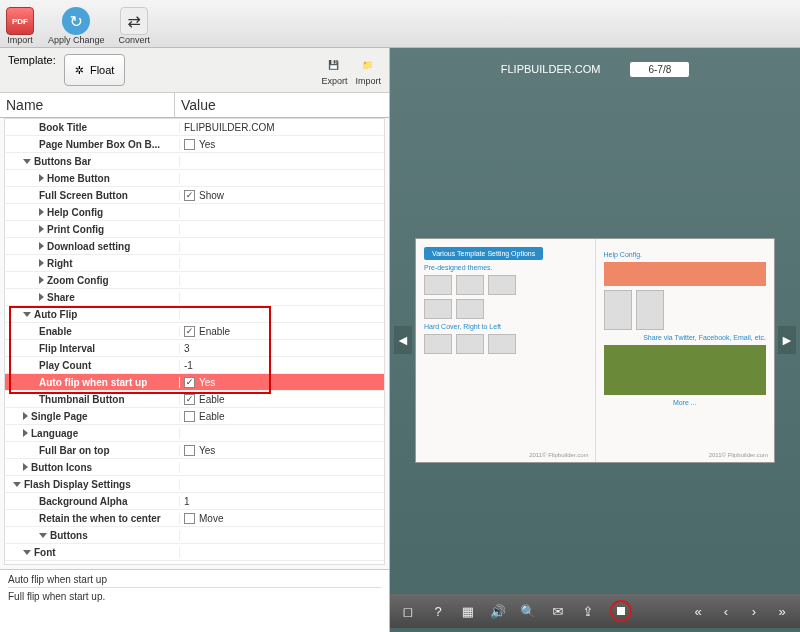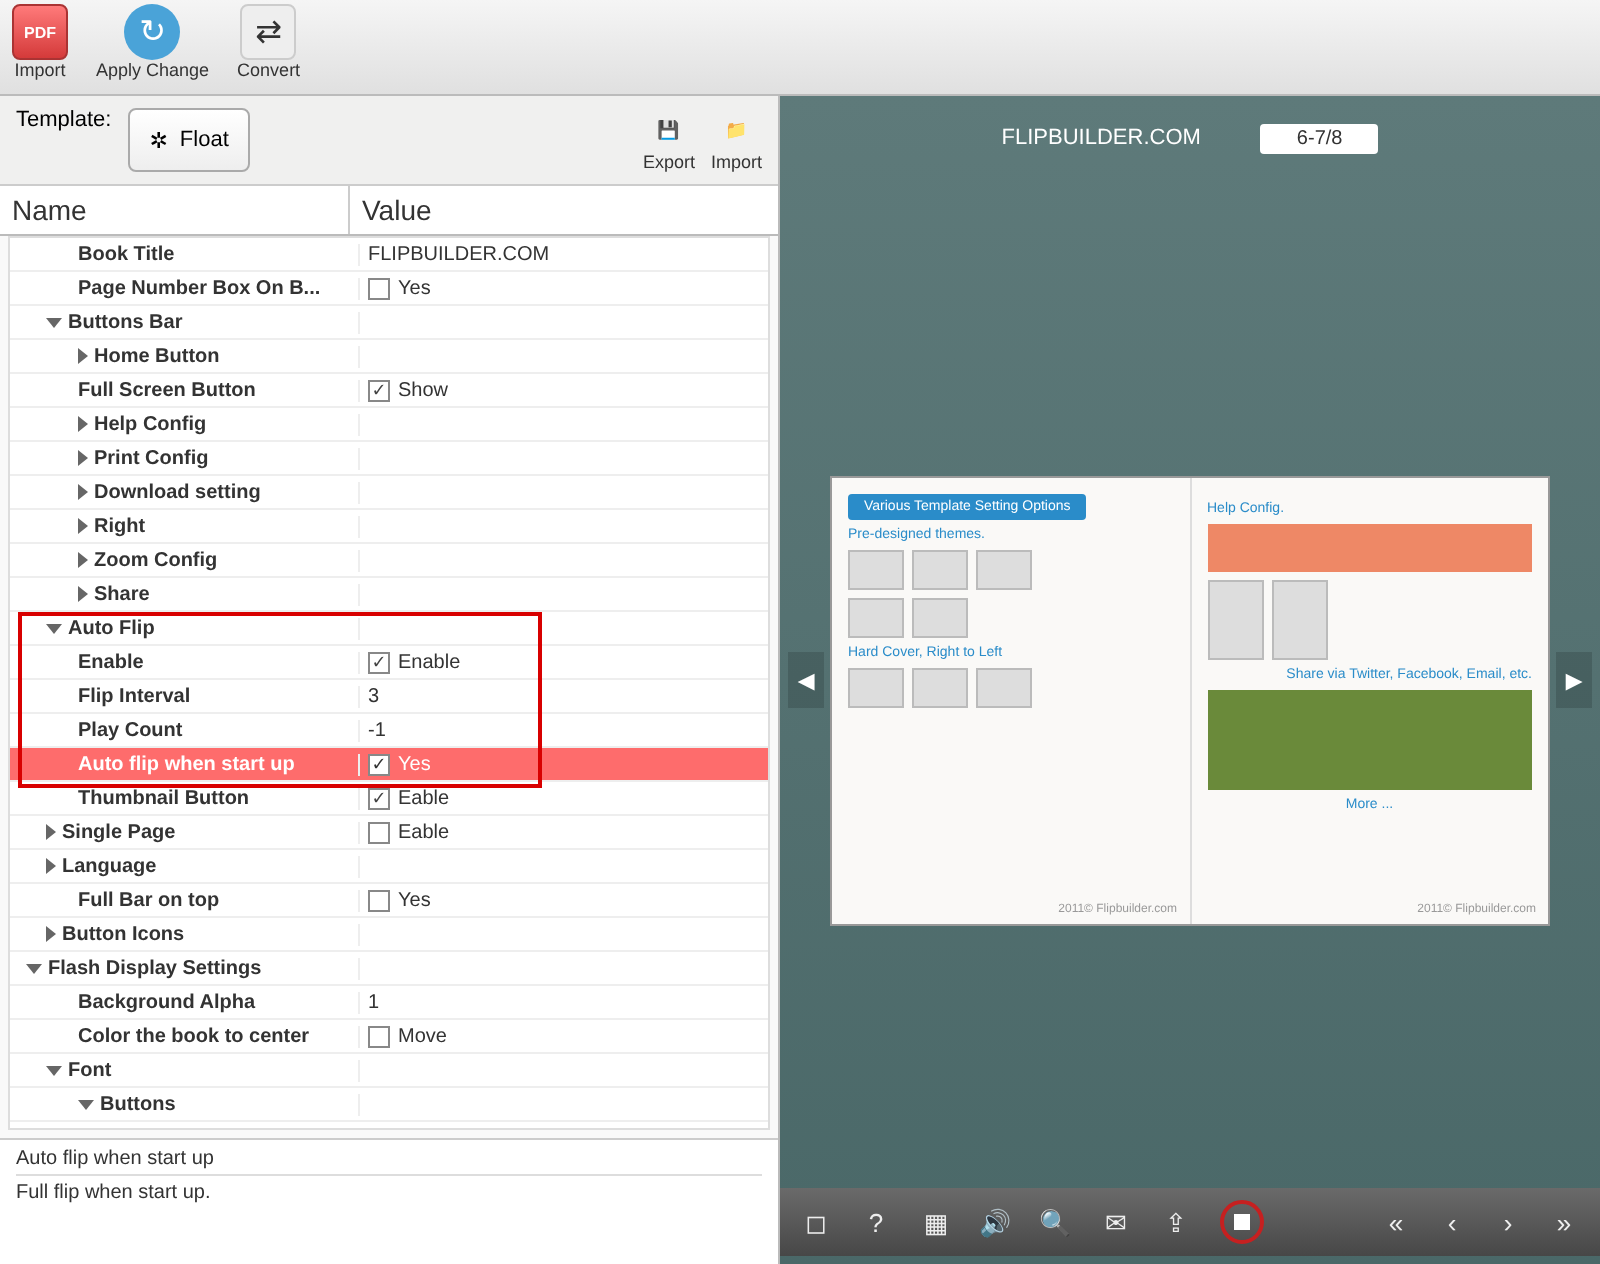--- a/index.html
+++ b/index.html
@@ -1,19 +1,19 @@
 <!DOCTYPE html>
 <html><head>
 <meta charset="utf-8">
 <style>
 * { margin: 0; padding: 0; box-sizing: border-box; font-family: "Lucida Grande", Arial, sans-serif; }
 body { width: 800px; height: 632px; background: #e8e8e8; overflow: hidden; position: relative; }
 
 
-.top-toolbar { height: 48px; background: linear-gradient(#f5f5f5, #e0e0e0); border-bottom: 1px solid #bbb; display: flex; align-items: flex-start; padding: 2px 6px; gap: 14px; }
+.top-toolbar { height: 48px; background: linear-gradient(#f5f5f5, #e0e0e0); border-bottom: 1px solid #bbb; display: flex; align-items: flex-end; padding: 2px 6px; gap: 14px; }
 .tb-btn { display: flex; flex-direction: column; align-items: center; font-size: 9px; color: #333; cursor: pointer; }
 .tb-icon { width: 28px; height: 28px; border-radius: 4px; display: flex; align-items: center; justify-content: center; font-size: 16px; }
 .icon-pdf { background: linear-gradient(#ff7a7a,#d43a3a); color:#fff; font-weight:bold; font-size:8px; border:1px solid #a33; }
 .icon-apply { background:#4aa3d8; border-radius:50%; color:#fff; }
 .icon-convert { background:#eee; border:1px solid #ccc; }
 
 
 .main { display: flex; height: 584px; }
 .left-panel { width: 390px; background: #f9f9f9; border-right: 1px solid #bbb; display: flex; flex-direction: column; }
 .right-panel { flex: 1; background: linear-gradient(#5e7a7a,#4a6868); position: relative; }
@@ -269,37 +269,37 @@
             <span class="tri tri-down"></span>
             <span>Flash Display Settings</span>
           </div>
           <div class="cell-value"></div>
         </div>
       <div class="row">
           <div class="cell-name indent2">Background Alpha</div>
           <div class="cell-value">1</div>
         </div>
       <div class="row">
-          <div class="cell-name indent2">Color the book to center</div>
+          <div class="cell-name indent2">Retain the when to center</div>
           <div class="cell-value">
             <span class="cb"></span>
             <span>Move</span>
           </div>
         </div>
       <div class="row">
+          <div class="cell-name indent2">
+            <span class="tri tri-down"></span>
+            <span>Buttons</span>
+          </div>
+          <div class="cell-value"></div>
+        </div>
+      <div class="row">
           <div class="cell-name indent1">
             <span class="tri tri-down"></span>
             <span>Font</span>
-          </div>
-          <div class="cell-value"></div>
-        </div>
-      <div class="row">
-          <div class="cell-name indent2">
-            <span class="tri tri-down"></span>
-            <span>Buttons</span>
           </div>
           <div class="cell-value"></div>
         </div>
       <div class="row">
           <div class="cell-name indent3">Font Color</div>
           <div class="cell-value">
             <span class="cb" style="background:#fff"></span>
             <span>0xffffff</span>
           </div>
         </div>

